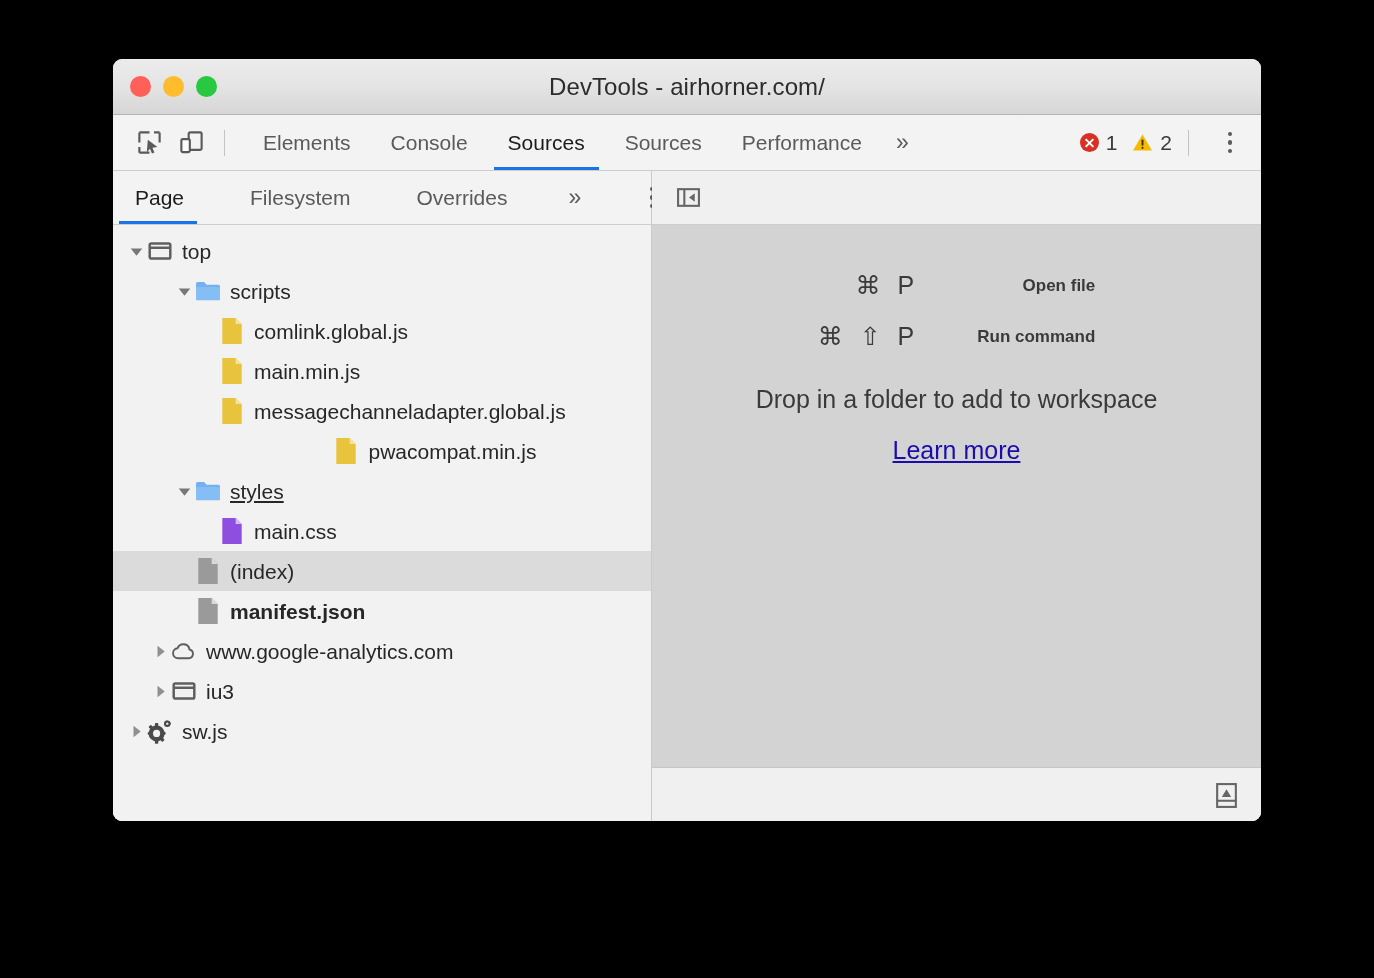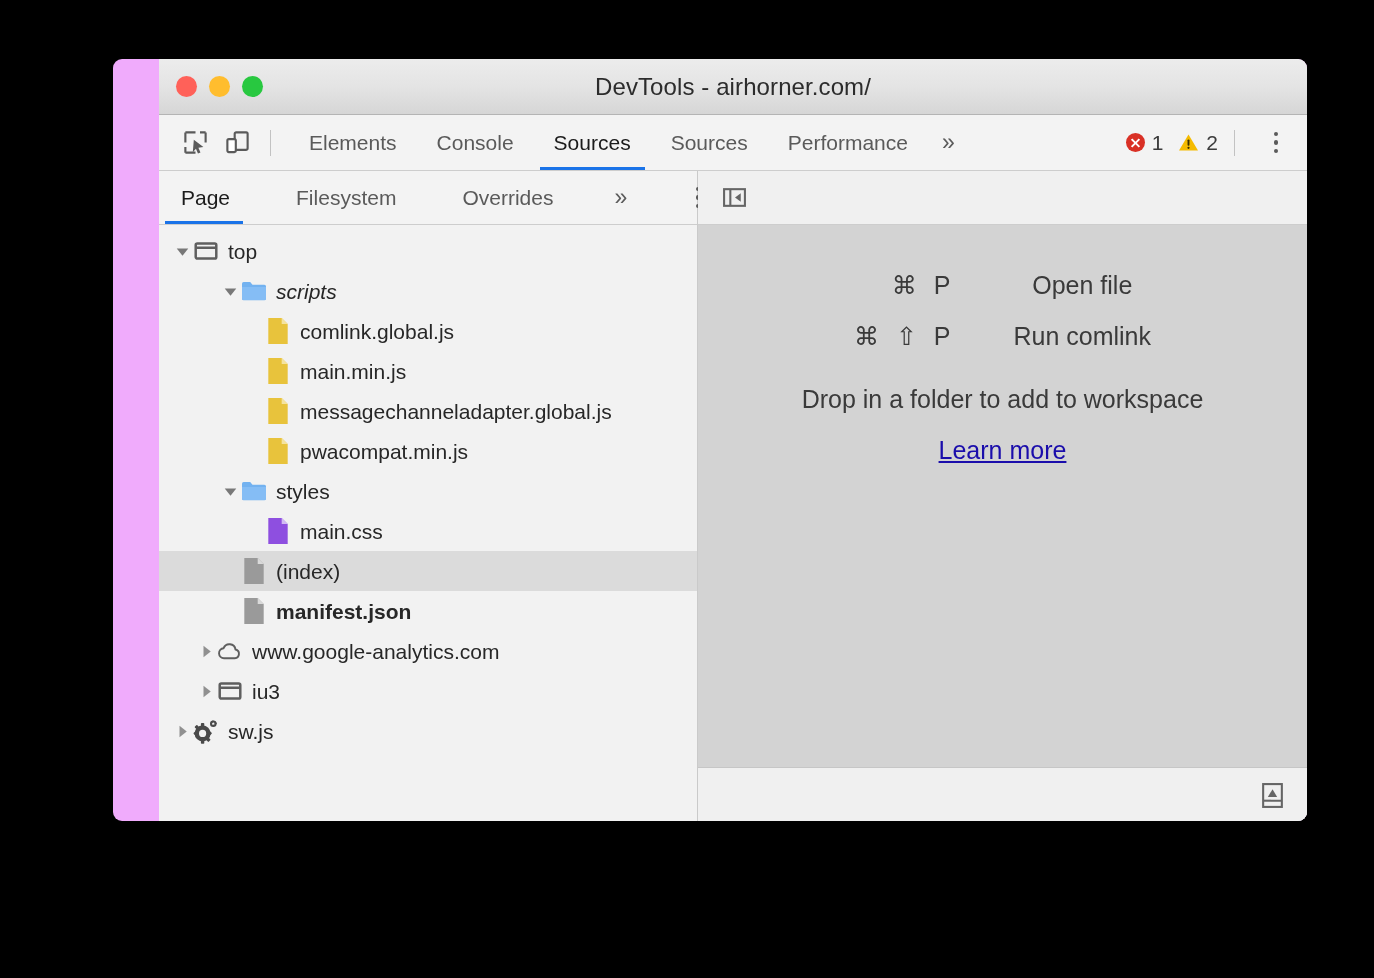--- a/index.html
+++ b/index.html
@@ -16,21 +16,20 @@
   #window {
     position: absolute;
     left: 113px;
     top: 59px;
     width: 1148px;
     height: 762px;
     border-radius: 9px;
     overflow: hidden;
     background: #f0abfc;
     box-shadow: 0 6px 24px rgba(0,0,0,0.55);
-    padding-left: 46px;
   }
 
   
   .titlebar {
     position: relative;
     height: 55px;
     background: linear-gradient(to bottom, #ececec 0%, #e4e4e4 50%, #d6d6d6 100%);
     border-bottom: 1px solid #b4b4b4;
     display: flex;
     align-items: center;
@@ -288,24 +287,25 @@
     align-items: center;
   }
   .keys {
     font-size: 25px;
     color: #3a3a3a;
     text-align: right;
     letter-spacing: 5px;
     white-space: nowrap;
   }
   .action {
-    font-size: 25px;
+    font-size: 17px;
     color: #3a3a3a;
-    text-align: center;
+    text-align: right;
     white-space: nowrap;
+    font-weight: bold;
   }
   .drop-hint {
     margin-top: 34px;
     font-size: 25px;
     color: #3a3a3a;
   }
   .learn {
     margin-top: 22px;
     font-size: 25px;
     color: #1a0dab;
@@ -414,21 +414,21 @@
               </svg>
             </span>
             <span class="ico">
               <svg width="26" height="26" viewBox="0 0 24 24">
                 <rect x="2.5" y="5" width="19" height="14" rx="1.5" fill="none" stroke="#5f5f5f" stroke-width="2.3"></rect>
                 <line x1="2.5" y1="9" x2="21.5" y2="9" stroke="#5f5f5f" stroke-width="2.3"></line>
               </svg>
             </span>
             <span class="lbl">top</span>
           </div>
-          <div class="row" style="padding-left: 60px; font-style: italic;">
+          <div class="row" style="padding-left: 60px;">
             <span class="tw">
               <svg width="15" height="15" viewBox="0 0 12 12">
                 <path d="M1.4 3.6 h9.2 L6 9.4 Z" fill="#787878"></path>
               </svg>
             </span>
             <span class="ico">
               <svg width="27" height="22" viewBox="0 0 26 21">
                 <path d="M1 3.2 a1.6 1.6 0 0 1 1.6 -1.6 h6.6 l2.3 2.6 h11.9 a1.6 1.6 0 0 1 1.6 1.6 v12.4 a1.6 1.6 0 0 1 -1.6 1.6 h-20.8 a1.6 1.6 0 0 1 -1.6 -1.6 Z" fill="#73b2f0"></path>
                 <path d="M1 6.4 h24 v11.4 a1.6 1.6 0 0 1 -1.6 1.6 h-20.8 a1.6 1.6 0 0 1 -1.6 -1.6 Z" fill="#85bdf5"></path>
               </svg>
@@ -458,31 +458,31 @@
           <div class="row" style="padding-left: 84px;">
             <span class="tw"></span>
             <span class="ico">
               <svg width="22" height="28" viewBox="0 0 20 26">
                 <path d="M1 1 h12.4 L19 6.6 V25 H1 Z" fill="#e8c33c"></path>
                 <path d="M13.4 1 L19 6.6 H13.4 Z" fill="#f4e3a0"></path>
               </svg>
             </span>
             <span class="lbl">messagechanneladapter.global.js</span>
           </div>
-          <div class="row" style="padding-left: 84px;">
+          <div class="row" style="padding-left: 84px; justify-content: center;">
             <span class="tw"></span>
             <span class="ico">
               <svg width="22" height="28" viewBox="0 0 20 26">
                 <path d="M1 1 h12.4 L19 6.6 V25 H1 Z" fill="#e8c33c"></path>
                 <path d="M13.4 1 L19 6.6 H13.4 Z" fill="#f4e3a0"></path>
               </svg>
             </span>
             <span class="lbl">pwacompat.min.js</span>
           </div>
-          <div class="row" style="padding-left: 60px;">
+          <div class="row" style="padding-left: 60px; text-decoration: underline;">
             <span class="tw">
               <svg width="15" height="15" viewBox="0 0 12 12">
                 <path d="M1.4 3.6 h9.2 L6 9.4 Z" fill="#787878"></path>
               </svg>
             </span>
             <span class="ico">
               <svg width="27" height="22" viewBox="0 0 26 21">
                 <path d="M1 3.2 a1.6 1.6 0 0 1 1.6 -1.6 h6.6 l2.3 2.6 h11.9 a1.6 1.6 0 0 1 1.6 1.6 v12.4 a1.6 1.6 0 0 1 -1.6 1.6 h-20.8 a1.6 1.6 0 0 1 -1.6 -1.6 Z" fill="#73b2f0"></path>
                 <path d="M1 6.4 h24 v11.4 a1.6 1.6 0 0 1 -1.6 1.6 h-20.8 a1.6 1.6 0 0 1 -1.6 -1.6 Z" fill="#85bdf5"></path>
               </svg>
@@ -587,21 +587,21 @@
             <path d="M18 8 L18 16 L12.5 12 Z" fill="#656565"></path>
           </svg>
         </div>
       </div>
 
       <div class="main-content">
         <div class="shortcut-grid">
           <div class="keys">⌘ P</div>
           <div class="action">Open file</div>
           <div class="keys">⌘ ⇧ P</div>
-          <div class="action">Run comlink</div>
+          <div class="action">Run command</div>
         </div>
         <div class="drop-hint">Drop in a folder to add to workspace</div>
         <div class="learn">Learn more</div>
       </div>
 
       <div class="main-footer">
         <div class="sq-btn">
           <svg width="25" height="27" viewBox="0 0 24 26">
             <rect x="3" y="2" width="18" height="22" fill="none" stroke="#656565" stroke-width="2"></rect>
             <line x1="3" y1="18" x2="21" y2="18" stroke="#656565" stroke-width="2"></line>

